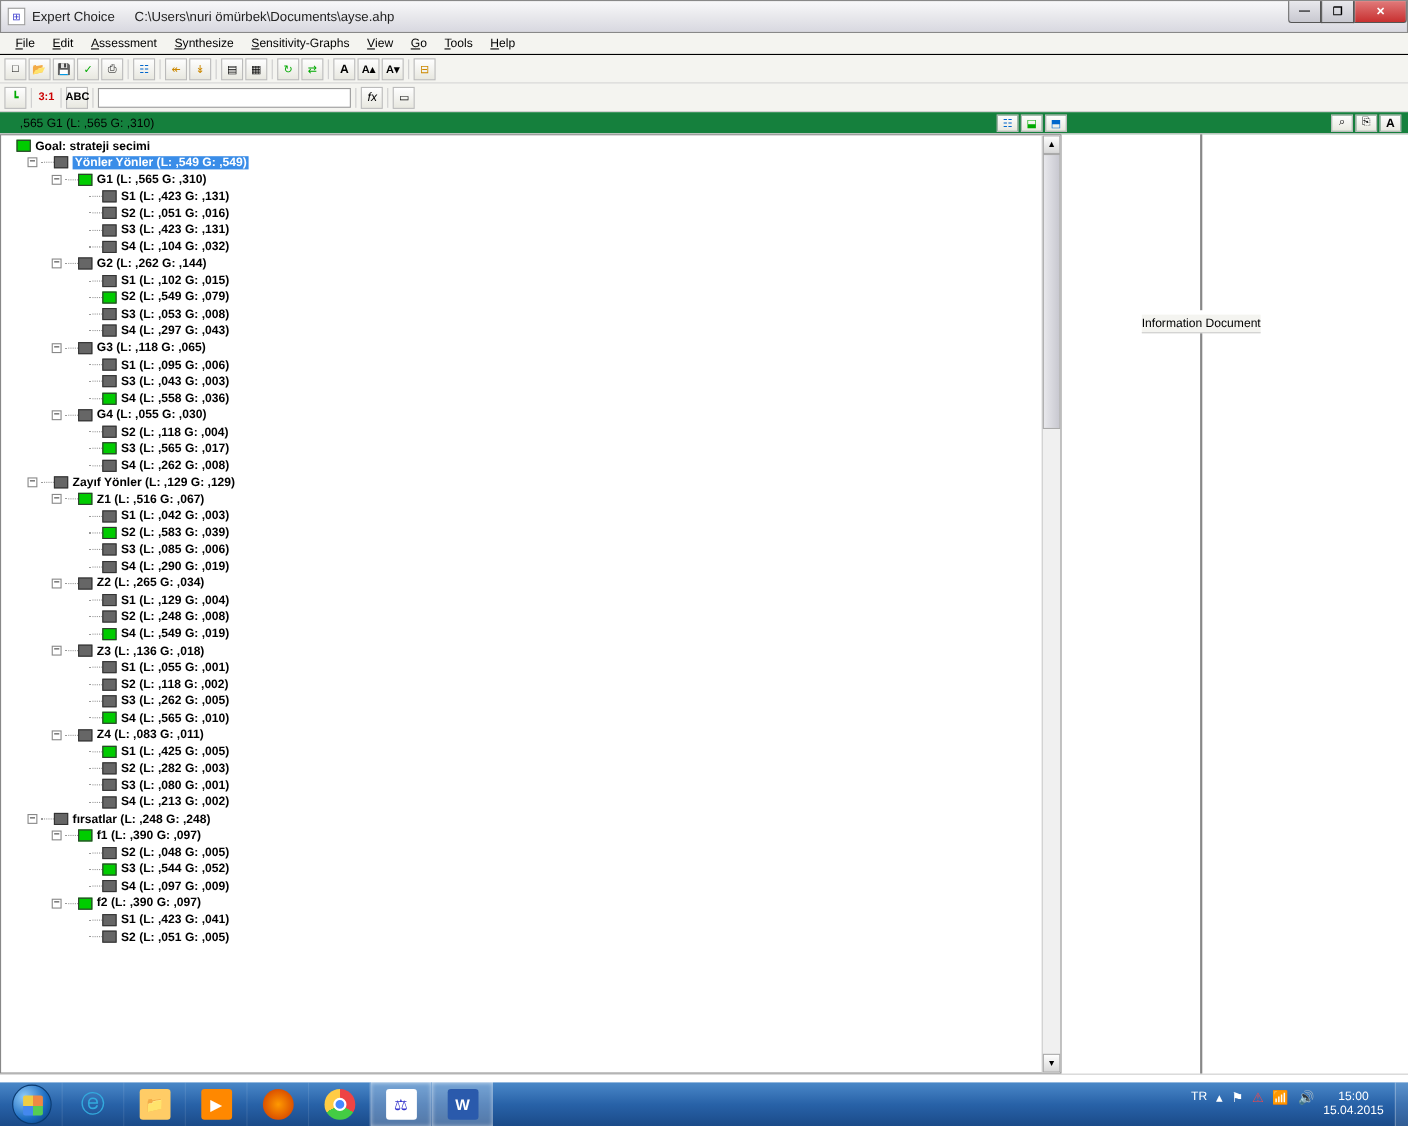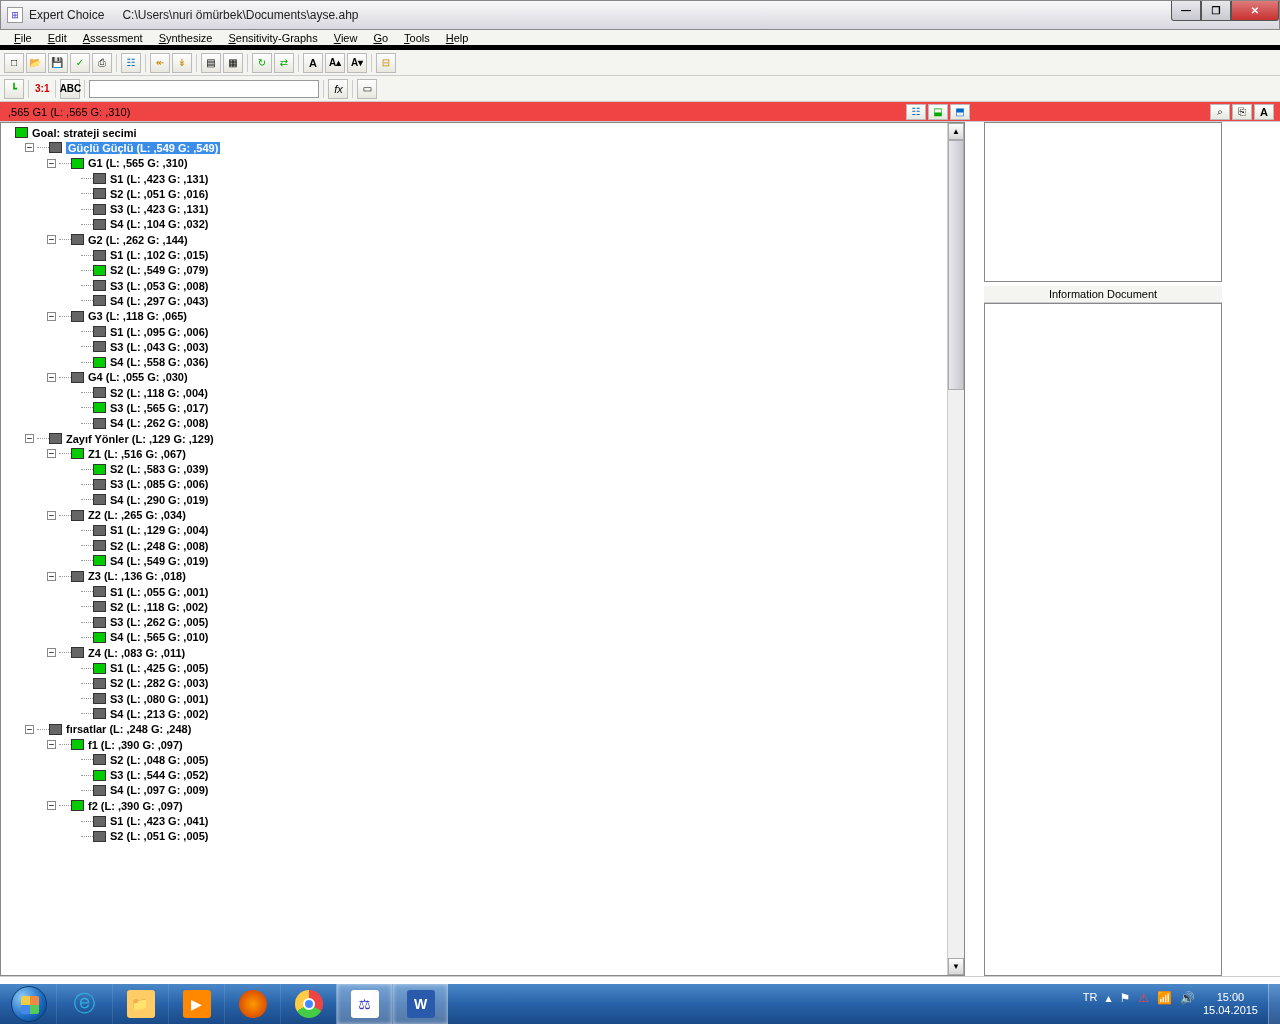--- a/index.html
+++ b/index.html
@@ -10,45 +10,45 @@
 .titlebar .icon-app { width: 16px; height: 16px; background: #fff; border: 1px solid #999; margin-right: 6px; display: inline-flex; align-items: center; justify-content: center; font-size: 9px; color: #33c; }
 .titlebar .title-text { font-size: 12px; color: #222; }
 .titlebar .path-text { font-size: 12px; color: #222; margin-left: 18px; }
 .win-controls { position: absolute; right: 0; top: 0; display: flex; height: 20px; }
 .win-btn { width: 30px; height: 20px; border: 1px solid #555; border-top: none; display: flex; align-items: center; justify-content: center; font-size: 10px; font-weight: bold; background: linear-gradient(to bottom, #e8e8ec, #c8c8d0); cursor: pointer; }
 .win-btn.min { border-radius: 0 0 0 3px; }
 .win-btn.close { background: linear-gradient(to bottom, #e07a7a, #c83030); color: #fff; border-radius: 0 0 3px 0; width: 48px; }
 .win-btn.max { }
 
 
-.menubar { height: 20px; background: #f4f4f0; border-bottom: 5px solid #000000; display: flex; align-items: center; padding-left: 8px; gap: 4px; }
+.menubar { height: 20px; background: #f4f4f0; border-bottom: 1px solid #000000; display: flex; align-items: center; padding-left: 8px; gap: 4px; }
 .menubar .menu-item { padding: 2px 6px; cursor: pointer; }
 .menubar .menu-item .ul { text-decoration: underline; }
 
 
 .toolbar { height: 26px; background: #f4f4f0; border-bottom: 1px solid #ccc; display: flex; align-items: center; padding-left: 4px; gap: 2px; }
 .tb-btn { width: 20px; height: 20px; border: 1px solid #bbb; background: linear-gradient(to bottom,#fefefe,#e8e8e0); display: flex; align-items: center; justify-content: center; font-size: 10px; cursor: pointer; }
 .tb-sep { width: 1px; height: 18px; background: #ccc; margin: 0 2px; }
 .tb-txt { font-size: 10px; font-weight: bold; padding: 0 2px; }
 .tb-input { width: 230px; height: 18px; border: 1px solid #999; background: #fff; padding-left: 4px; font-size: 11px; }
 
 
-.statusrow { height: 20px; background: #ef4444; border-bottom: 1px solid #ccc; display: flex; align-items: center; padding-left: 8px; justify-content: space-between; padding-right: 6px; }
+.statusrow { height: 20px; background: #15803d; border-bottom: 1px solid #ccc; display: flex; align-items: center; padding-left: 18px; justify-content: space-between; padding-right: 6px; }
 .status-icons { display: flex; gap: 2px; }
 .status-icons .tb-btn { width: 20px; height: 16px; }
 
 
 .main { display: flex; height: 854px; }
 .tree-pane { width: 965px; border: 1px solid #888; background: #fff; overflow: hidden; position: relative; }
 .tree-content { padding: 2px 0 2px 2px; height: 100%; overflow: hidden; }
 .tree-scroll { position: absolute; right: 0; top: 0; width: 17px; height: 100%; background: #f0f0f0; border-left: 1px solid #ccc; }
 .tree-scroll .sb-btn { height: 17px; background: linear-gradient(to bottom,#fefefe,#d8d8d8); border: 1px solid #aaa; display:flex; align-items:center; justify-content:center; font-size:8px; }
 .tree-scroll .sb-thumb { height: 250px; margin-top: 0; background: linear-gradient(to right,#e8e8ec,#c8c8d0); border: 1px solid #aaa; }
 
-.right-pane { width: 238px; margin-left: 19px; display: flex; flex-direction: column; }
+.right-pane { width: 238px; margin-left: 8px; display: flex; flex-direction: column; align-items: center; }
 .right-box { border: 1px solid #888; background: #fff; flex:1; }
 .right-box.small { height: 160px; flex: none; margin-bottom:4px; }
 .right-label { text-align:center; padding: 2px 0; font-size: 11px; border-bottom: 1px solid #ccc; background:#f4f4f0;}
 .right-box.large { flex:1; }
 
 .bottom-gap { height: 24px; background: #fff; border-top: 1px solid #ccc; }
 
 
 .node { display: flex; align-items: center; height: 15.3px; white-space: nowrap; }
 .expander { width: 9px; height: 9px; border: 1px solid #888; background: #fff; display: inline-flex; align-items: center; justify-content: center; font-size: 9px; line-height: 7px; margin-right: 3px; cursor: pointer; font-family: monospace;}
@@ -175,21 +175,21 @@
           <span class="indent" style="width: 0px;"></span>
           <span class="expander hidden"></span>
           <span class="node-icon green"></span>
           <span class="node-label">Goal: strateji secimi</span>
         </div>
         <div class="node tree-row">
           <span class="indent" style="width: 22px;"></span>
           <span class="expander">−</span>
           <span class="hconn"></span>
           <span class="node-icon dark"></span>
-          <span class="node-label selected">Güçlü Güçlü (L: ,549 G: ,549)</span>
+          <span class="node-label selected">Yönler Yönler (L: ,549 G: ,549)</span>
         </div>
         <div class="node tree-row">
           <span class="indent" style="width: 44px;"></span>
           <span class="expander">−</span>
           <span class="hconn"></span>
           <span class="node-icon green"></span>
           <span class="node-label">G1 (L: ,565 G: ,310)</span>
         </div>
         <div class="node tree-row">
           <span class="indent" style="width: 66px;"></span>
@@ -316,20 +316,27 @@
           <span class="hconn"></span>
           <span class="node-icon dark"></span>
           <span class="node-label">Zayıf Yönler (L: ,129 G: ,129)</span>
         </div>
         <div class="node tree-row">
           <span class="indent" style="width: 44px;"></span>
           <span class="expander">−</span>
           <span class="hconn"></span>
           <span class="node-icon green"></span>
           <span class="node-label">Z1 (L: ,516 G: ,067)</span>
+        </div>
+        <div class="node tree-row">
+          <span class="indent" style="width: 66px;"></span>
+          <span class="expander hidden"></span>
+          <span class="hconn"></span>
+          <span class="node-icon dark"></span>
+          <span class="node-label">S1 (L: ,042 G: ,003)</span>
         </div>
         <div class="node tree-row">
           <span class="indent" style="width: 66px;"></span>
           <span class="expander hidden"></span>
           <span class="hconn"></span>
           <span class="node-icon green"></span>
           <span class="node-label">S2 (L: ,583 G: ,039)</span>
         </div>
         <div class="node tree-row">
           <span class="indent" style="width: 66px;"></span>

